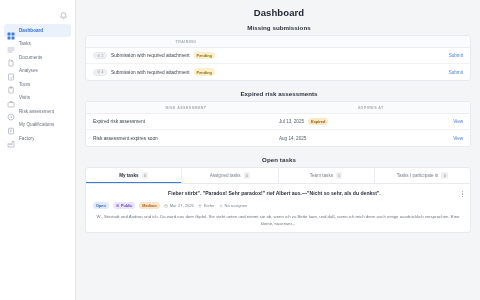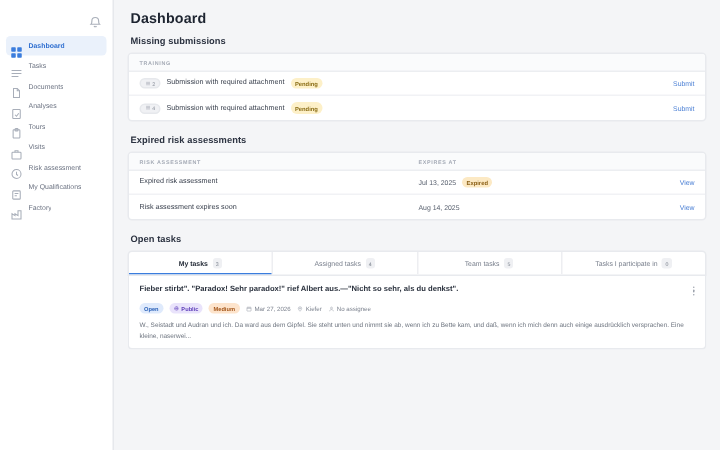--- a/index.html
+++ b/index.html
@@ -2,21 +2,21 @@
 <html><head>
 <meta charset="utf-8">
 <style>
   * { box-sizing: border-box; margin: 0; padding: 0; }
   html, body {
     width: 480px; height: 300px;
     font-family: "Liberation Sans", sans-serif;
     background: #f4f5f7;
     overflow: hidden;
   }
-  .app { display: flex; width: 480px; height: 243px; }
+  .app { display: flex; width: 480px; height: 243px; text-align: center; }
 
   
   .sidebar {
     width: 76px; height: 300px;
     background: #ffffff;
     border-right: 1px solid #e6e8ec;
     display: flex; flex-direction: column;
     flex: 0 0 76px;
   }
   .sidebar-top {

